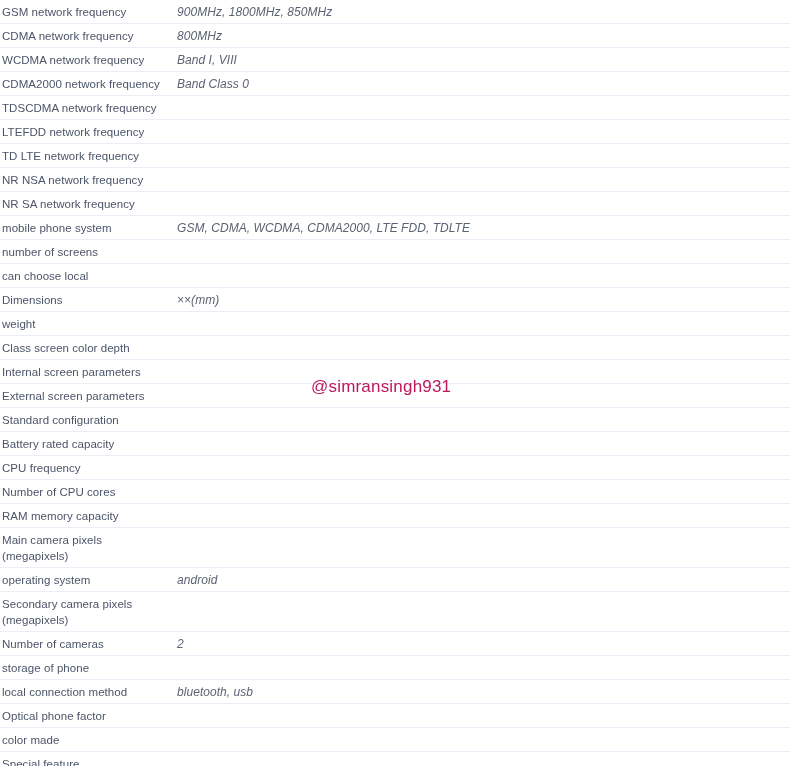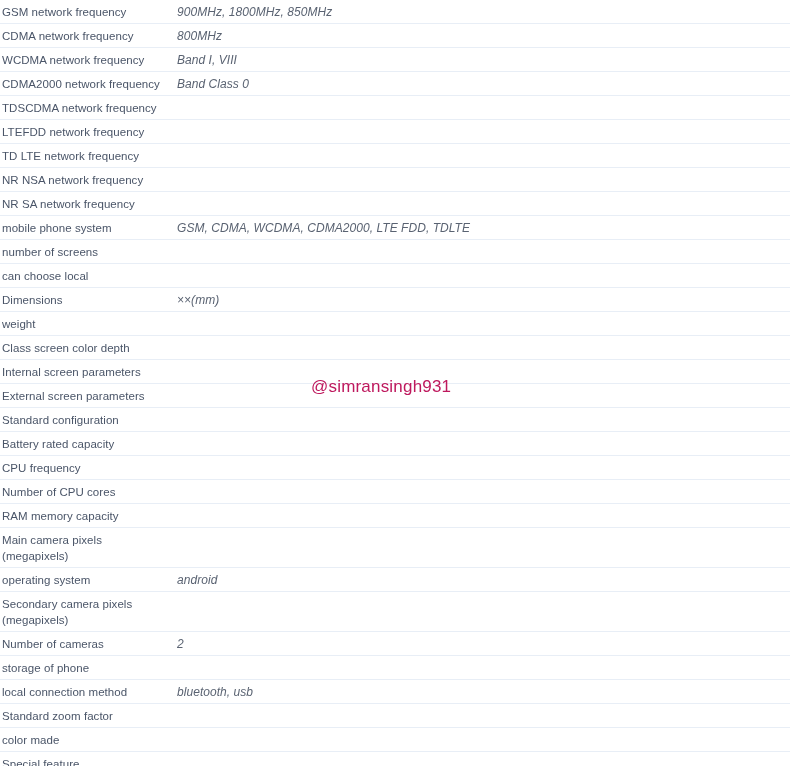--- a/index.html
+++ b/index.html
@@ -182,21 +182,21 @@
     </div>
     <div class="spec-row">
       <div class="spec-label">storage of phone</div>
       <div class="spec-value"></div>
     </div>
     <div class="spec-row">
       <div class="spec-label">local connection method</div>
       <div class="spec-value">bluetooth, usb</div>
     </div>
     <div class="spec-row">
-      <div class="spec-label">Standard zoom factor</div>
+      <div class="spec-label">Optical phone factor</div>
       <div class="spec-value"></div>
     </div>
     <div class="spec-row">
       <div class="spec-label">color made</div>
       <div class="spec-value"></div>
     </div>
     <div class="spec-row no-rule">
       <div class="spec-label">Special feature</div>
       <div class="spec-value"></div>
     </div>

